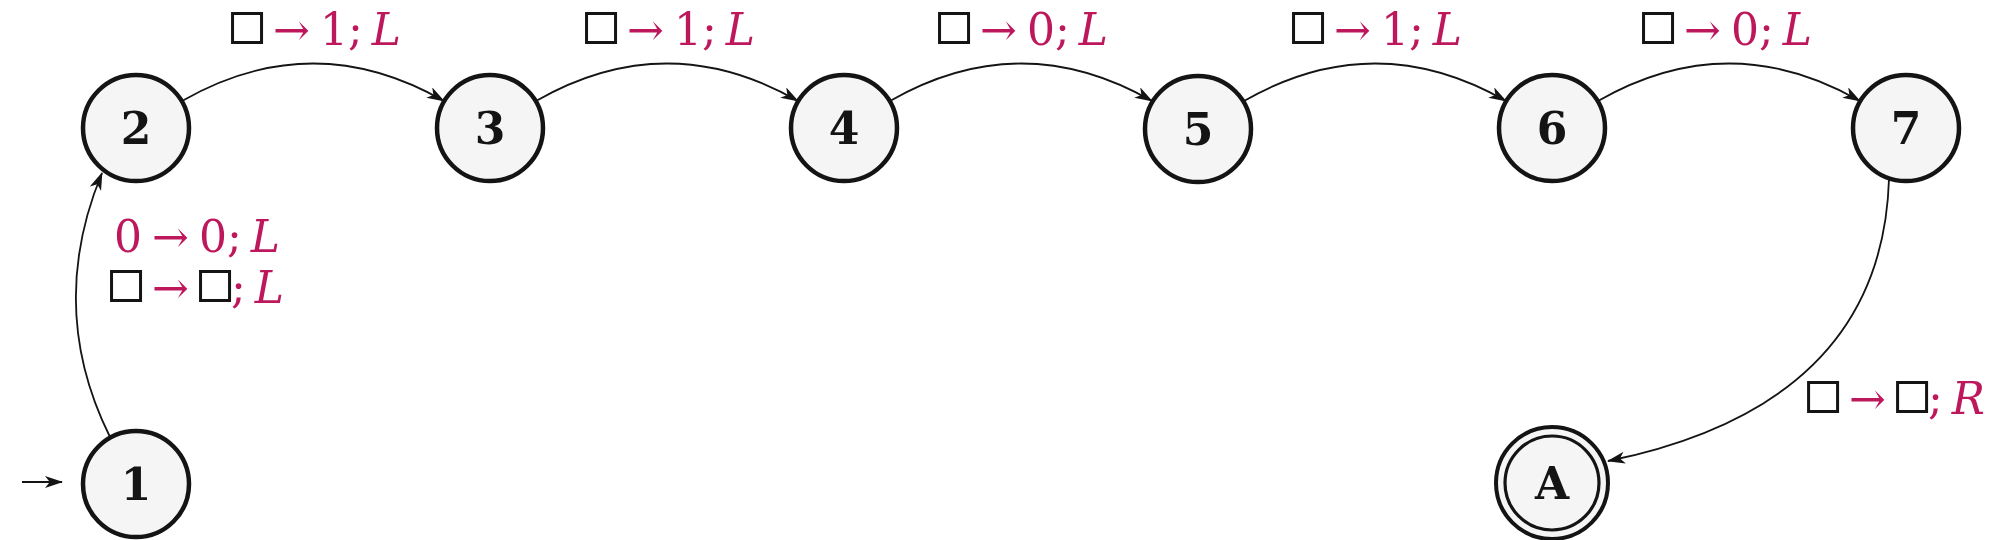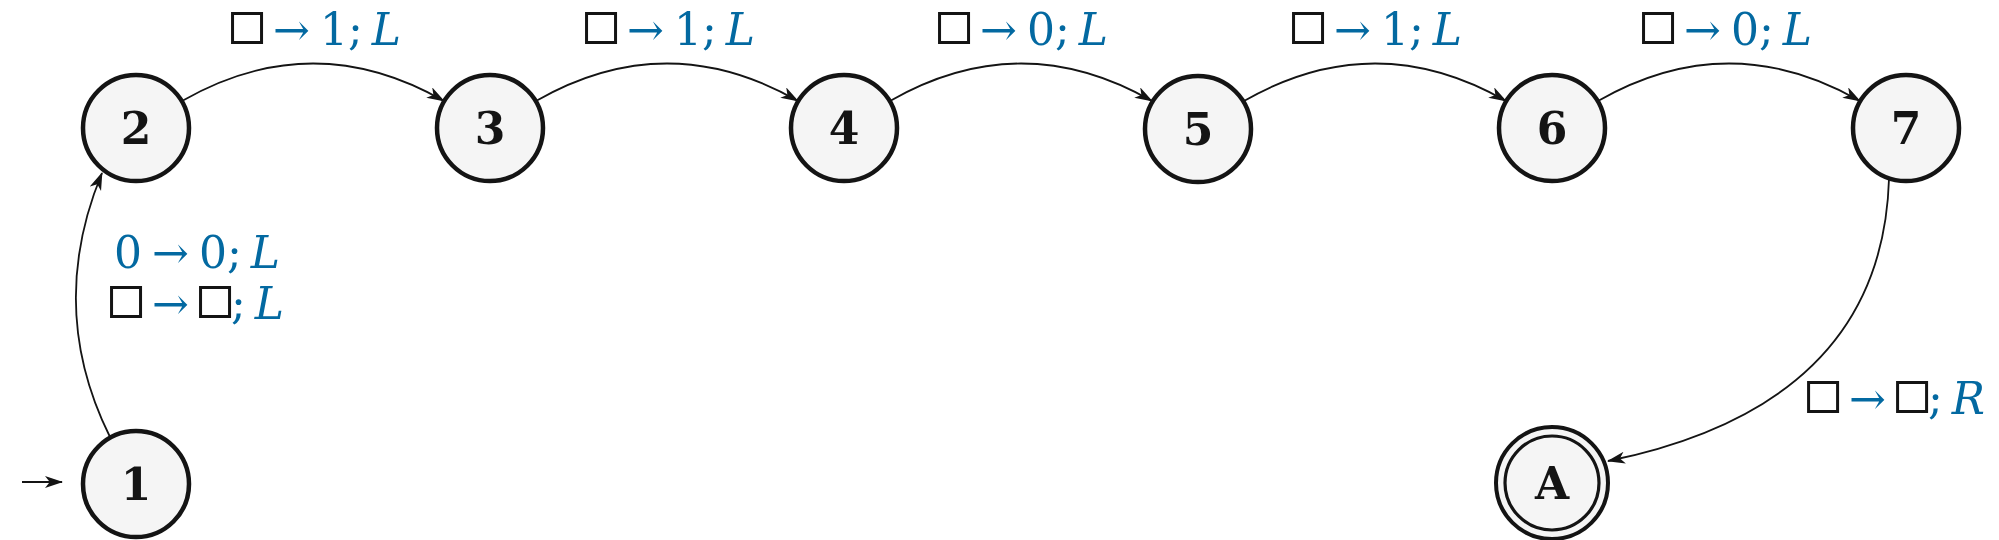--- a/index.html
+++ b/index.html
@@ -16,21 +16,21 @@
   .node-outer{fill:#f5f5f5;stroke:#141414;stroke-width:4px;}
   .node-inner{fill:none;stroke:#141414;stroke-width:3.2px;}
   .node-label{
     font-family:"DejaVu Serif", serif;
     font-weight:bold;font-size:44px;fill:#141414;
     text-anchor:middle;
   }
   .tlabel{
     position:absolute;
     transform:translateX(-50%);
-    font-size:44px;color:#0369a1;
+    font-size:44px;color:#be185d;
     white-space:nowrap;text-align:center;
     line-height:50px;
   }
   .tlabel.multi{line-height:51px;}
   .sq{
     display:inline-block;
     width:26px;height:26px;
     border:3px solid #141414;
     vertical-align:1px;
   }
@@ -68,21 +68,21 @@
       <text x="1198" y="145" class="node-label">5</text>
       <circle cx="1552" cy="128" r="53" class="node"></circle>
       <text x="1552" y="144" class="node-label">6</text>
       <circle cx="1906" cy="128" r="53" class="node"></circle>
       <text x="1906" y="144" class="node-label">7</text>
       <circle cx="1552" cy="483" r="56" class="node-outer"></circle>
       <circle cx="1552" cy="483" r="47" class="node-inner"></circle>
       <text x="1552" y="499" class="node-label">A</text>
     </svg>
   <div id="labels-layer">
-      <div class="tlabel multi" style="left: 197px; top: 227px;">
+      <div class="tlabel multi" style="left: 197px; top: 211px;">
         <div><span>0</span><span class="rw-arrow">→</span><span>0</span><span class="semi">;</span><span class="mv">L</span></div>
         <div><span class="sq"></span><span class="rw-arrow">→</span><span class="sq"></span><span class="semi">;</span><span class="mv">L</span></div>
       </div>
       <div class="tlabel" style="left: 316px; top: 5px;">
         <div><span class="sq"></span><span class="rw-arrow">→</span><span>1</span><span class="semi">;</span><span class="mv">L</span></div>
       </div>
       <div class="tlabel" style="left: 670px; top: 5px;">
         <div><span class="sq"></span><span class="rw-arrow">→</span><span>1</span><span class="semi">;</span><span class="mv">L</span></div>
       </div>
       <div class="tlabel" style="left: 1023px; top: 5px;">

